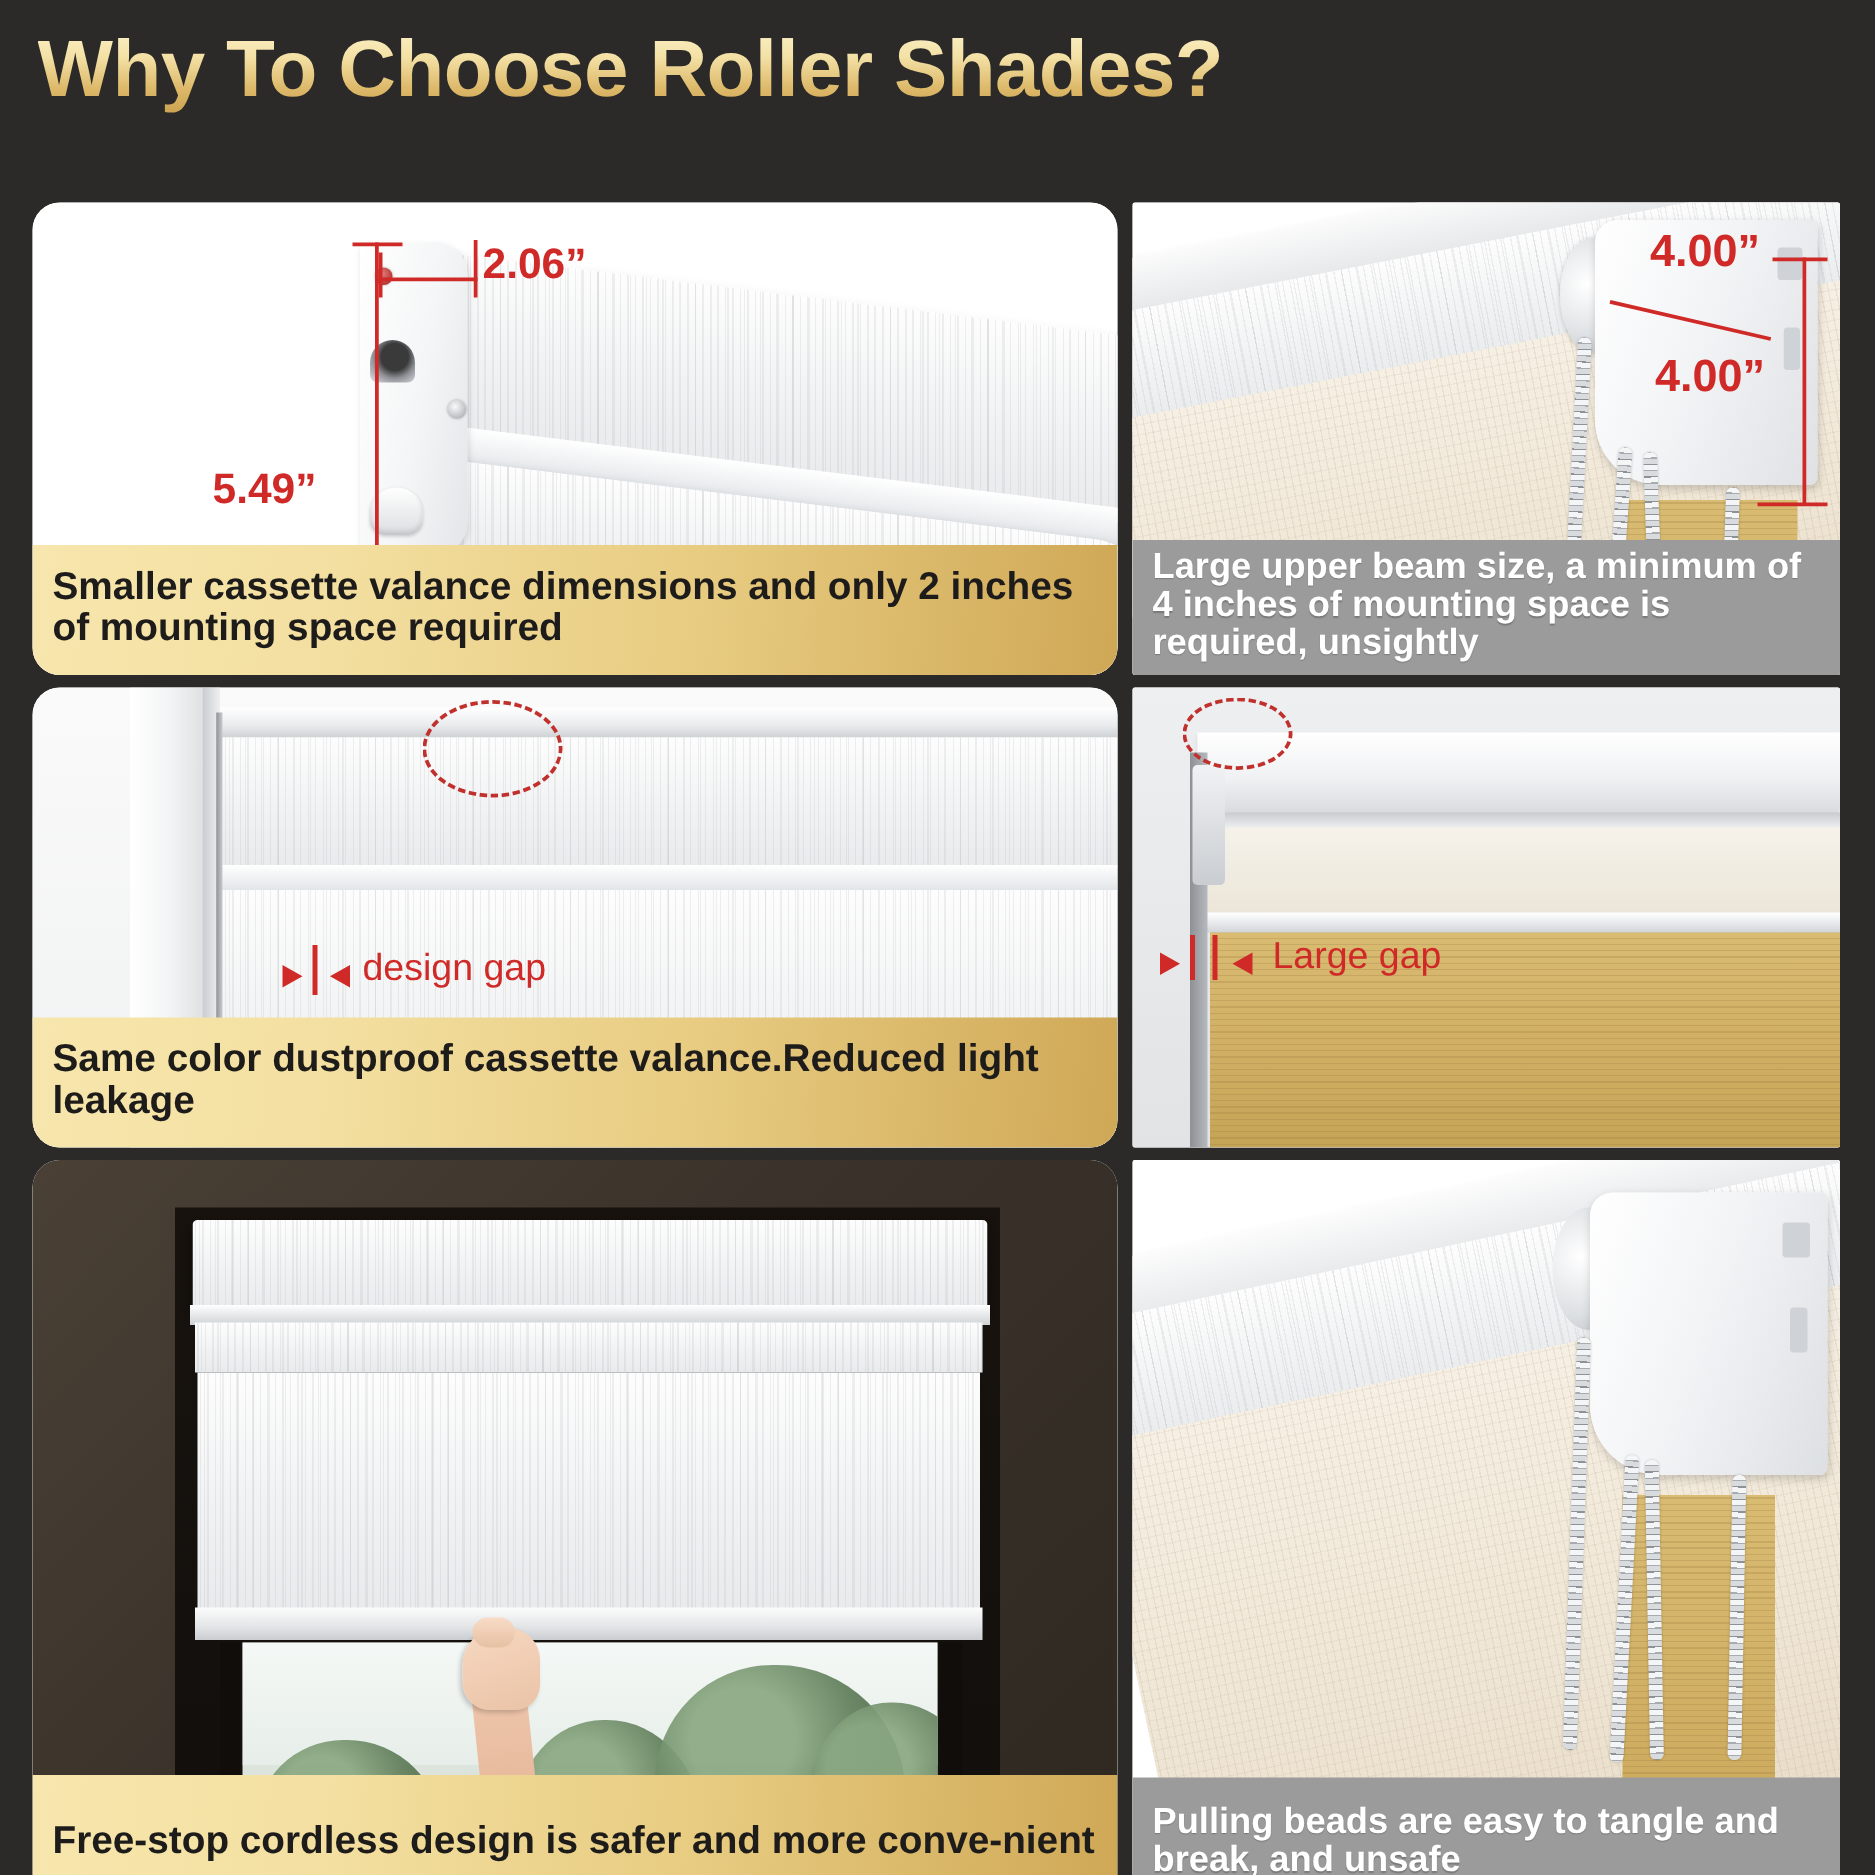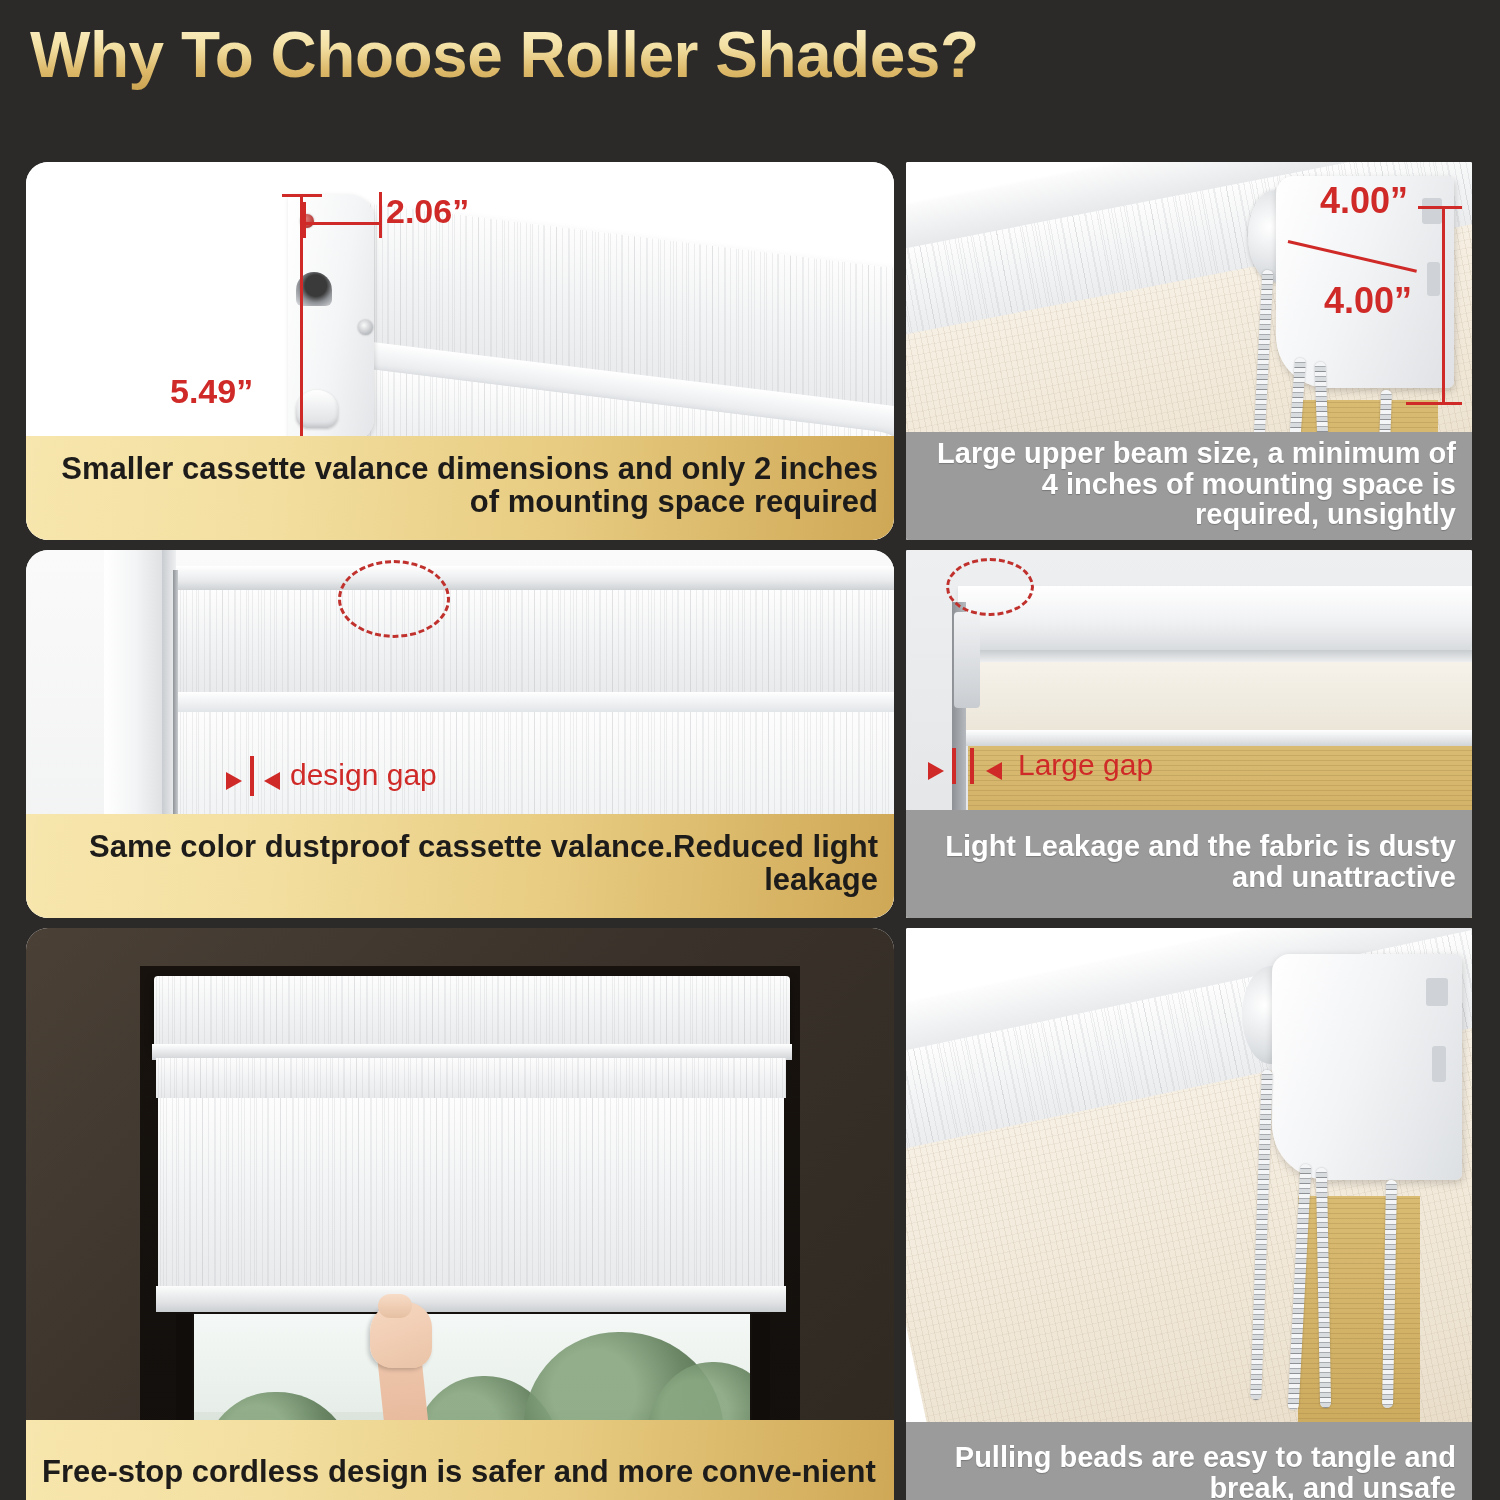--- a/index.html
+++ b/index.html
@@ -32,21 +32,21 @@
   .row2 { top: 398px; height: 368px; }
   .row3 { top: 776px; height: 600px; }
 
   .photo { position: absolute; left: 0; top: 0; right: 0; bottom: 0; overflow: hidden; }
 
   
   .caption {
     position: absolute; left: 0; right: 0; bottom: 0;
     display: flex; align-items: center;
     padding: 6px 16px 10px 16px;
-    font-weight: bold; line-height: 1.06; text-align: right;
+    font-weight: bold; line-height: 1.06;
   }
   .caption.gold {
     background: linear-gradient(95deg, #f7e6ad 0%, #f3dfa0 28%, #e7cb80 62%, #cfa856 100%);
     color: #1d1c1a;
     font-size: 31px;
     height: 104px;
   }
   .caption.gray {
     background: #9b9b9b;
     color: #ffffff;
@@ -378,21 +378,20 @@
 
           <div class="dashed-ell" style="left:40px; top:8px; width:88px; height:58px;"></div>
 
           <div class="arrow-r" style="left:22px; top:212px;"></div>
           <div class="dim-line" style="left:46px; top:198px; width:4px; height:36px;"></div>
           <div class="dim-line" style="left:64px; top:198px; width:4px; height:36px;"></div>
           <div class="arrow-l" style="left:80px; top:212px;"></div>
           <div class="gap-label" style="left:112px; top:198px;">Large gap</div>
         </div>
       </div>
-      <div class="caption gray">Light Leakage and the fabric is dusty and unattractive</div>
     </div>
 
     <div class="panel left row3">
       <div class="photo">
         <div class="p5">
           <div class="recess"></div>
           <div class="valance wht-fab"></div>
           <div class="valLip"></div>
           <div class="valBody wht-fab"></div>
           <div class="shade wht-fab"></div>

